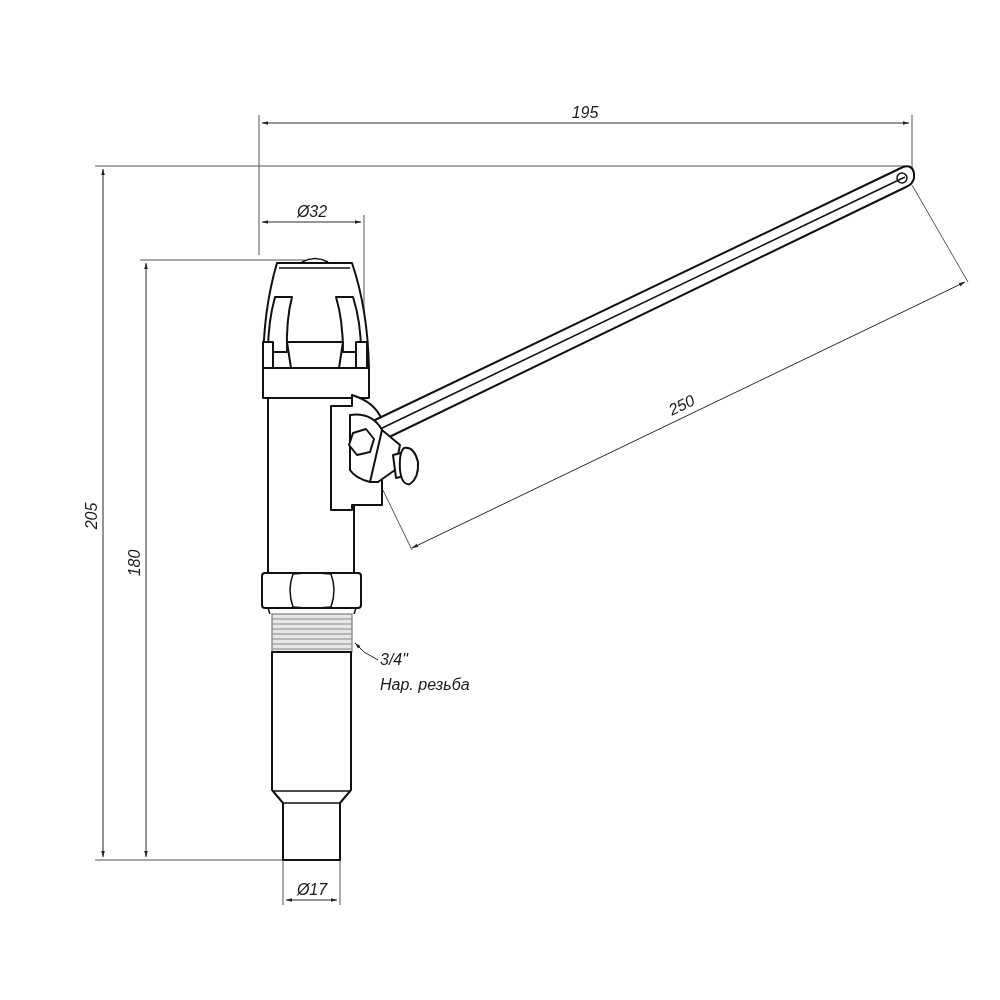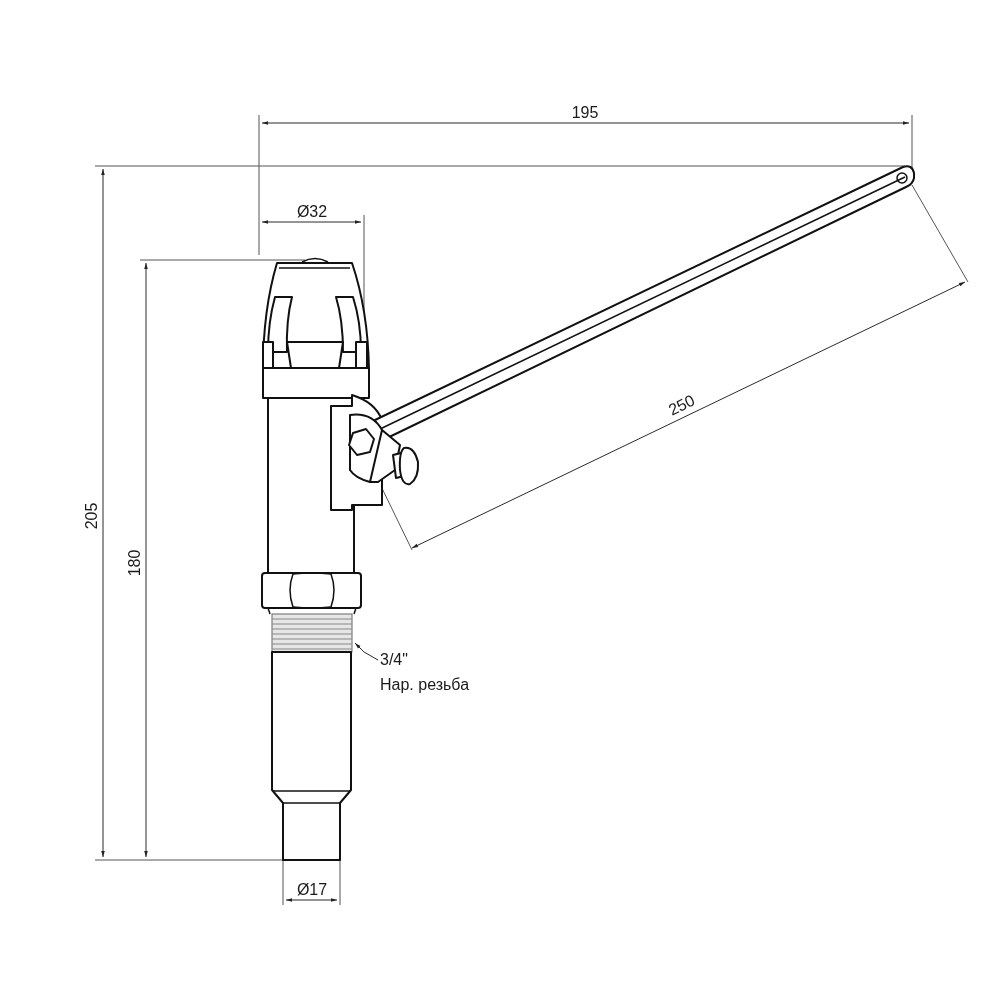--- a/index.html
+++ b/index.html
@@ -1,17 +1,17 @@
 <!DOCTYPE html>
 <html><head>
   <meta charset="utf-8">
   <style>
     html, body { margin: 0; padding: 0; background: #ffffff; }
     body { width: 1000px; height: 1000px; overflow: hidden; }
-    #canvas { position: absolute; left: 0; top: 0; width: 1000px; height: 712px; }
+    #canvas { position: absolute; left: 0; top: 0; width: 1000px; height: 712px; font-style: italic; }
     svg text { font-family: "Liberation Sans", "DejaVu Sans", sans-serif; fill: #1a1a1a; }
     .dim { stroke: #2a2a2a; stroke-width: 1; fill: none; }
     .ext { stroke: #555; stroke-width: 1; fill: none; }
     .part { stroke: #111; stroke-width: 2; fill: #fff; stroke-linejoin: round; }
     .part-thin { stroke: #111; stroke-width: 1.5; fill: none; }
     .thread { stroke: #888; stroke-width: 1.2; fill: none; }
     .lbl { font-size: 16px; }
     .note { font-size: 16px; }
   </style>
 </head>

